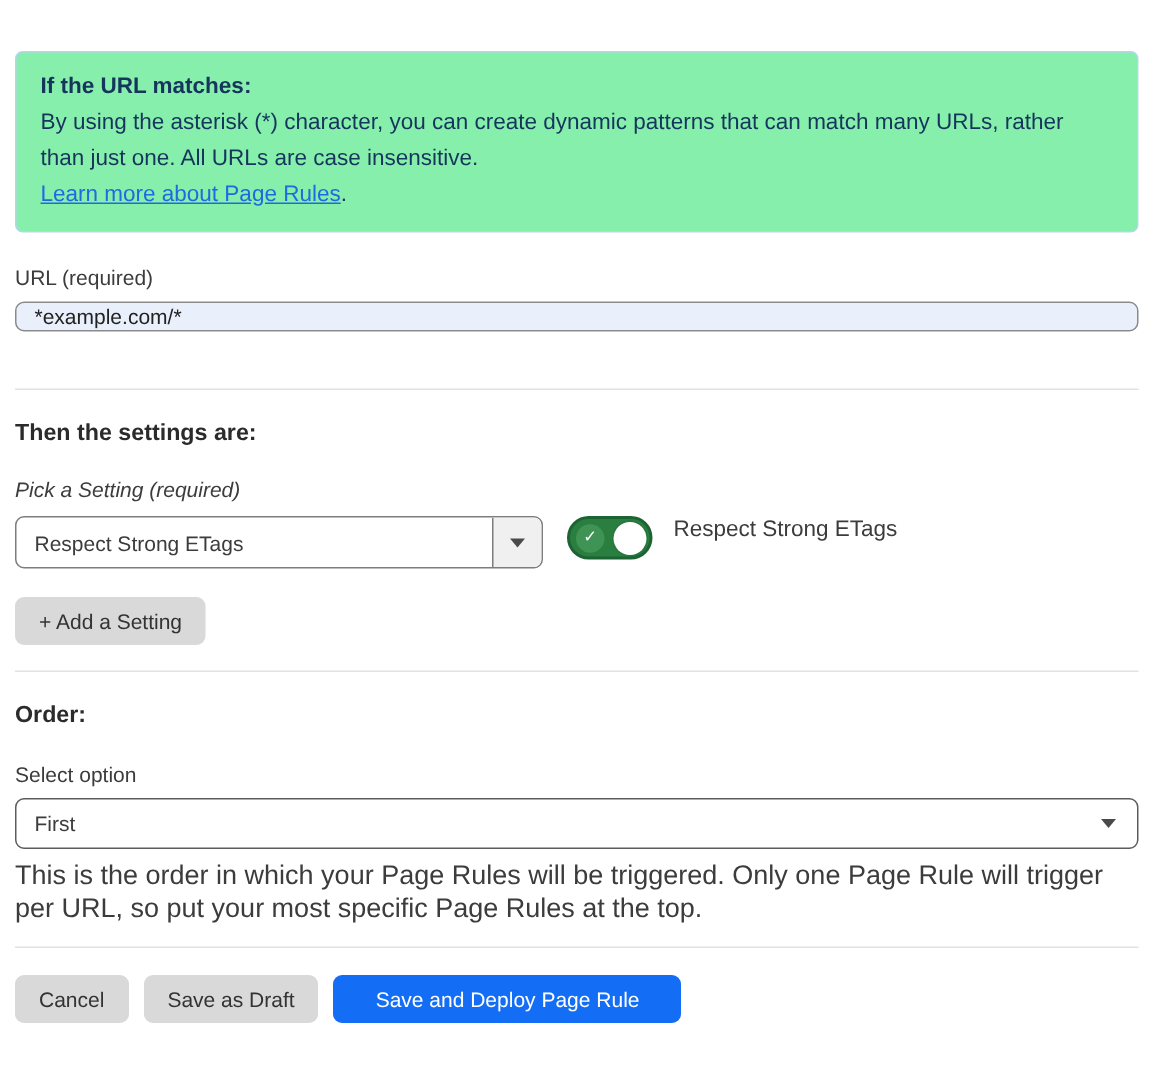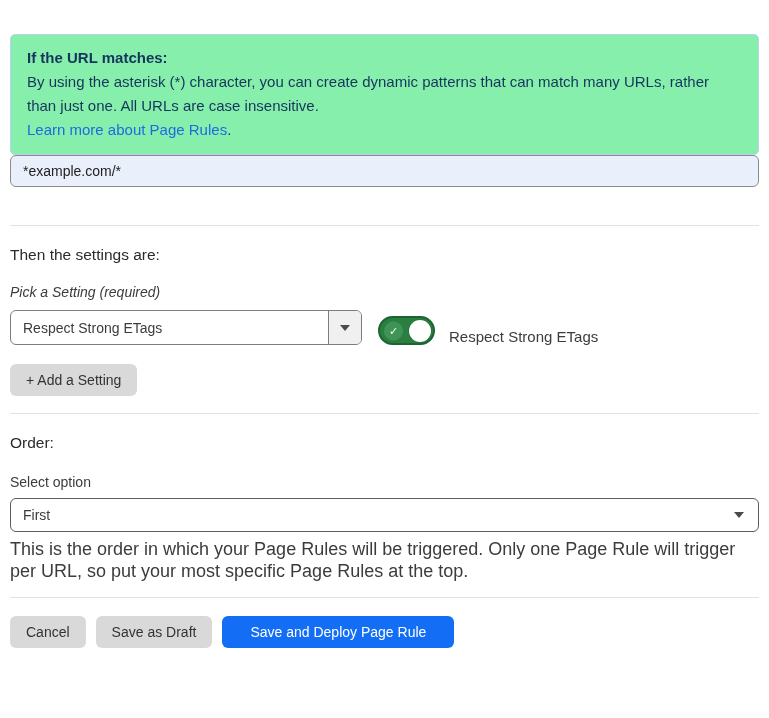--- a/index.html
+++ b/index.html
@@ -26,36 +26,37 @@
     border: 1px solid #b9d3ee;
     border-radius: 5px;
     padding: 11px 16px 12px 16px;
     color: #16355c;
     font-size: 15px;
     line-height: 24px;
   }
   .info-box .info-heading { font-weight: 700; }
   .info-box .info-link {
     color: #1f6ae1;
+    text-decoration: underline;
     cursor: pointer;
   }
   .info-box .info-link-suffix { color: #16355c; }
 
   
   .field-label {
     font-size: 14px;
     color: #3c3c3c;
     margin-top: 22px;
     margin-bottom: 8px;
   }
 
   
   .url-input {
     width: 749px;
-    height: 32px;
+    height: 20px;
     background: #e9effb;
     border: 1px solid #8b8b8b;
     border-radius: 6px;
     font-size: 14px;
     color: #222;
     padding: 0 12px;
     font-family: "Liberation Sans", "DejaVu Sans", sans-serif;
     outline: none;
   }
 
@@ -64,29 +65,29 @@
     border-top: 1px solid #e2e2e2;
     height: 0;
     margin: 0;
   }
   .divider-1 { margin-top: 38px; }
   .divider-2 { margin-top: 17px; }
   .divider-3 { margin-top: 15px; }
 
   .section-heading {
     font-size: 15.5px;
-    font-weight: 400;
+    font-weight: 700;
     color: #2b2b2b;
     margin-top: 20px;
   }
 
   
   .setting-row {
     display: flex;
-    align-items: flex-end;
+    align-items: flex-start;
     margin-top: 10px;
   }
   .setting-select {
     width: 352px;
     height: 35px;
     background: #ffffff;
     border: 1px solid #7d7d7d;
     border-radius: 6px;
     display: flex;
     align-items: stretch;
@@ -215,20 +216,21 @@
 
 
   <div class="info-box">
     <div class="info-heading">If the URL matches:</div>
     <div class="info-body">By using the asterisk (*) character, you can create dynamic patterns that can match many URLs, rather than just one. All URLs are case insensitive.</div>
     <div>
       <a class="info-link">Learn more about Page Rules</a><span class="info-link-suffix">.</span>
     </div>
   </div>
 
+  <div class="field-label">URL (required)</div>
   <input class="url-input" type="text" value="*example.com/*" style="">
 
   <hr class="divider divider-1">
 
   <div class="section-heading">Then the settings are:</div>
 
   <div class="field-label" style="margin-top:20px;font-style:italic;">Pick a Setting (required)</div>
 
   <div class="setting-row">
     <div class="setting-select">

